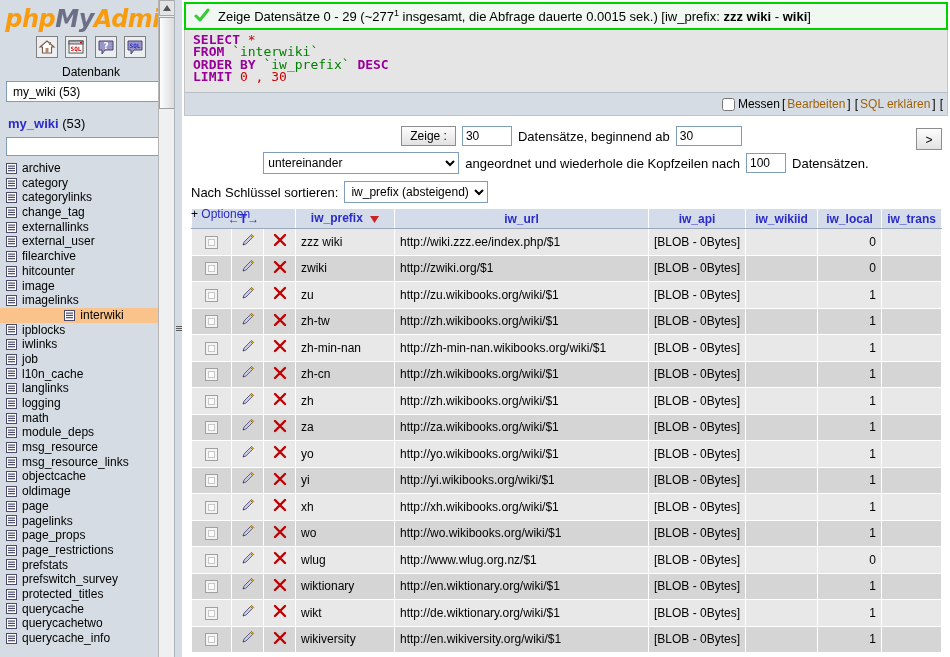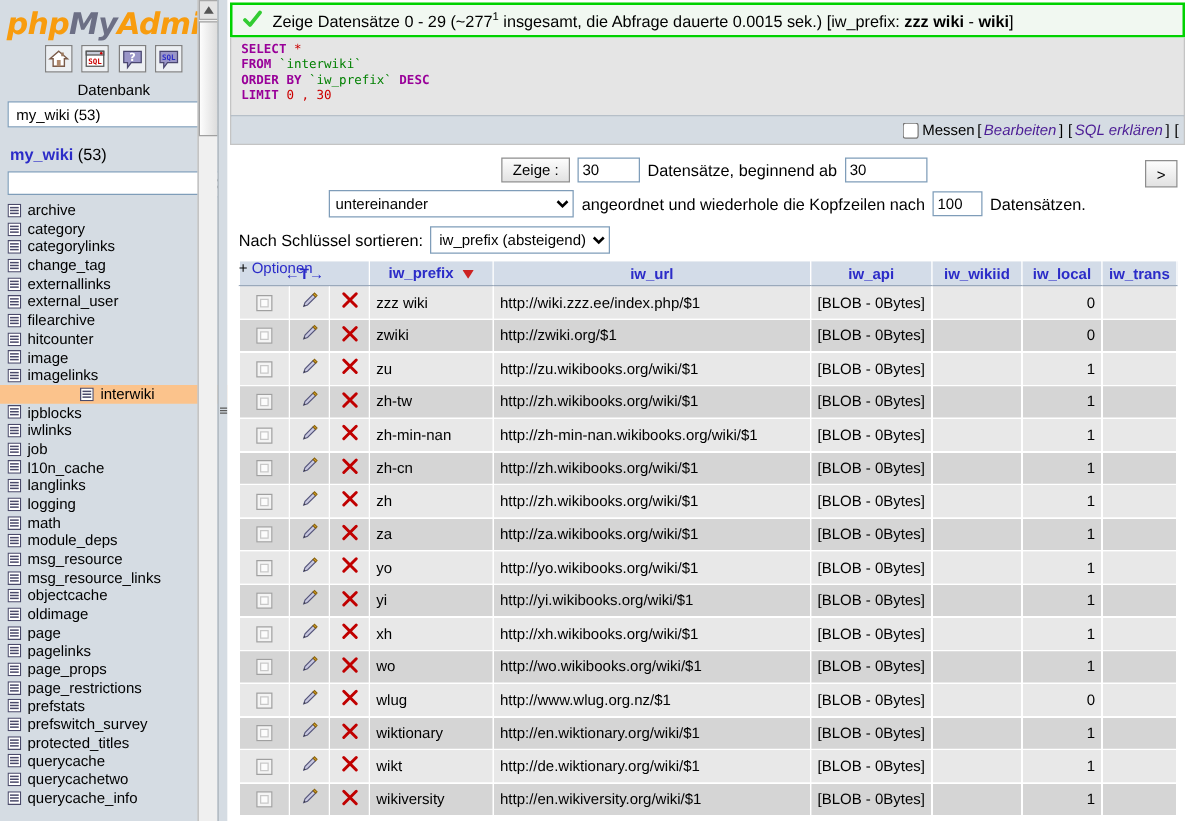--- a/index.html
+++ b/index.html
@@ -160,21 +160,21 @@
   .msg-text b { font-weight: bold; }
   sup { font-size: 9px; vertical-align: super; }
 
   .sql-box {
     margin: 0 2px;
     background: #e5e5e5;
     border-left: 1px solid #c4c4c4;
     border-right: 1px solid #c4c4c4;
     padding: 4px 0 4px 8px;
     font-family: "DejaVu Sans Mono", monospace;
-    font-size: 10px;
+    font-size: 13px;
     line-height: 12.4px;
     height: 62px;
   }
   .kw  { color: #990099; font-weight: bold; }
   .ident { color: #008000; }
   .num { color: #cc0000; }
   .star{ color: #cc0000; }
 
   .tools-box {
     margin: 0 2px;
@@ -184,21 +184,21 @@
     height: 24px;
     display: flex;
     align-items: center;
     justify-content: flex-end;
     padding-right: 2px;
     font-size: 12px;
     overflow: hidden;
     white-space: nowrap;
   }
   .tools-box input[type=checkbox] { margin: 0 3px 0 0; vertical-align: middle; }
-  .tools-box a { color: #4c1d95; text-decoration: none; font-style: italic; }
+  .tools-box a { color: #a16207; text-decoration: none; }
   .tools-box .sep { padding: 0 2px; }
 
   
   .pager {
     position: relative;
     padding: 10px 0 0 0;
     height: 92px;
   }
   .pager-line1 {
     display: flex; align-items: center; justify-content: center;

